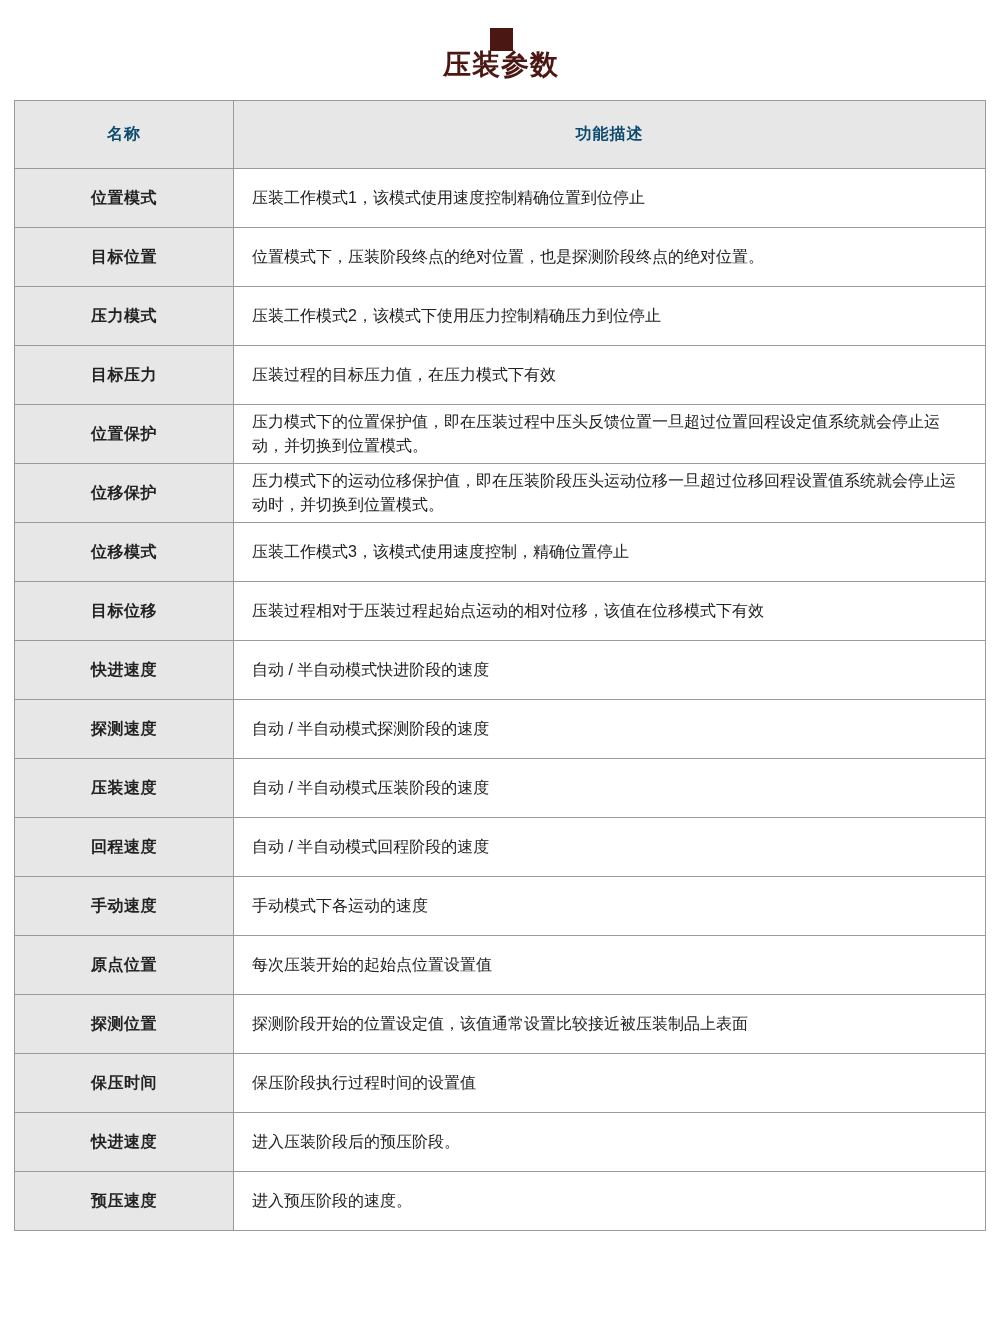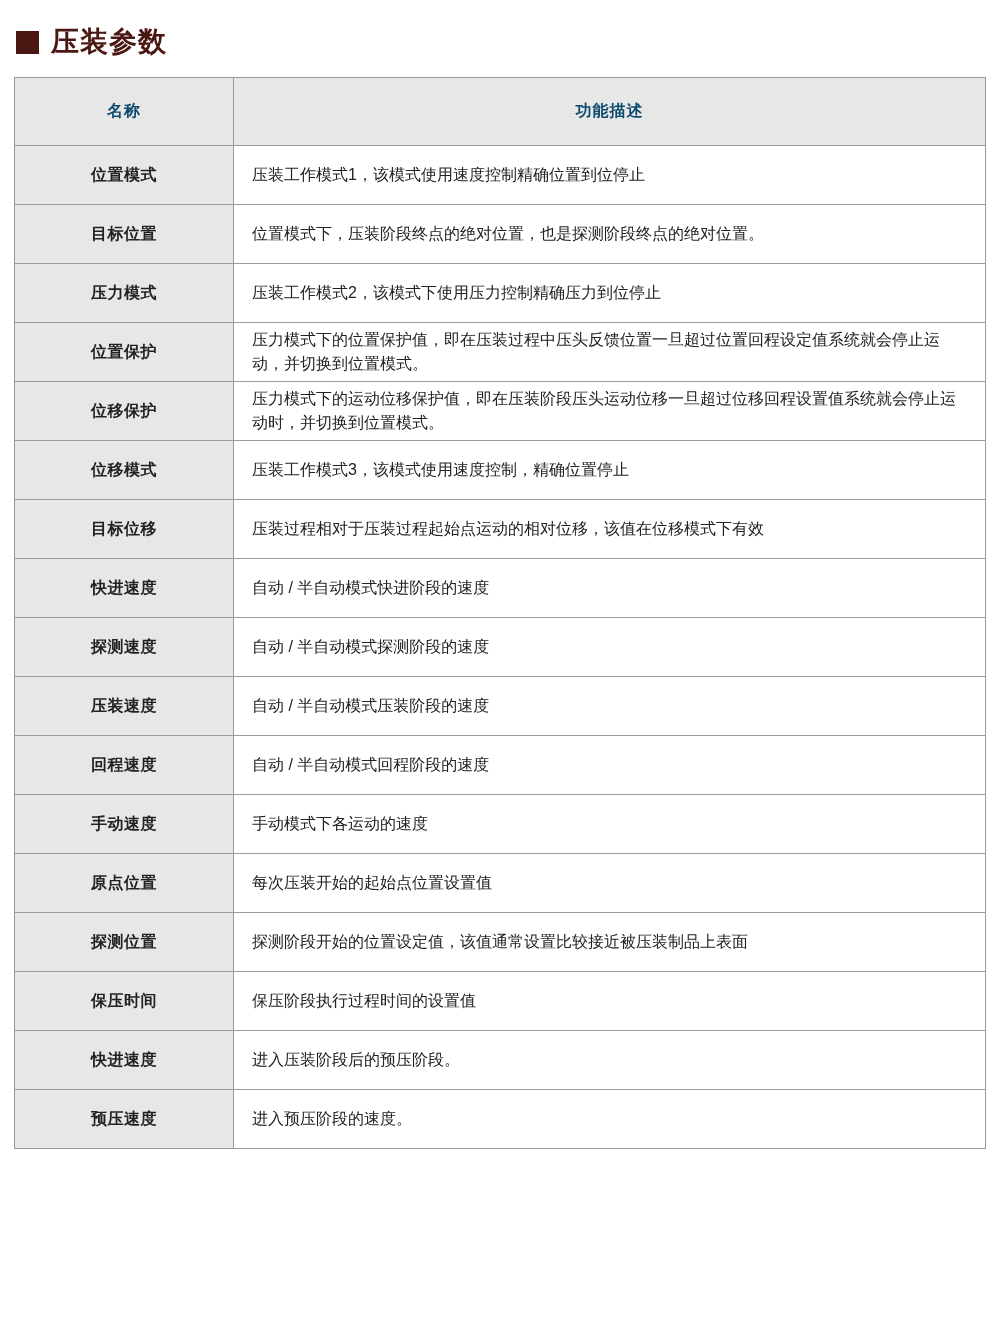--- a/index.html
+++ b/index.html
@@ -14,22 +14,22 @@
     height: 1342px;
     box-sizing: border-box;
     padding: 24px 14px 0 14px;
     background: #ffffff;
     overflow: hidden;
   }
   
   .title-row {
     display: flex;
     align-items: center;
-    gap: 12px;
     margin: 4px 0 0 2px;
+    flex-direction: column;
   }
   .title-bullet {
     width: 23px;
     height: 23px;
     background: #4a1712;
     flex: 0 0 auto;
   }
   .title-text {
     font-size: 28px;
     font-weight: bold;
@@ -120,20 +120,24 @@
         </tr>
         <tr>
           <td class="name-cell">目标位置</td>
           <td class="desc-cell">位置模式下，压装阶段终点的绝对位置，也是探测阶段终点的绝对位置。</td>
         </tr>
         <tr>
           <td class="name-cell">压力模式</td>
           <td class="desc-cell">压装工作模式2，该模式下使用压力控制精确压力到位停止</td>
         </tr>
         <tr>
+          <td class="name-cell">目标压力</td>
+          <td class="desc-cell">压装过程的目标压力值，在压力模式下有效</td>
+        </tr>
+        <tr>
           <td class="name-cell">位置保护</td>
           <td class="desc-cell">压力模式下的位置保护值，即在压装过程中压头反馈位置一旦超过位置回程设定值系统就会停止运动，并切换到位置模式。</td>
         </tr>
         <tr>
           <td class="name-cell">位移保护</td>
           <td class="desc-cell">压力模式下的运动位移保护值，即在压装阶段压头运动位移一旦超过位移回程设置值系统就会停止运动时，并切换到位置模式。</td>
         </tr>
         <tr>
           <td class="name-cell">位移模式</td>
           <td class="desc-cell">压装工作模式3，该模式使用速度控制，精确位置停止</td>

